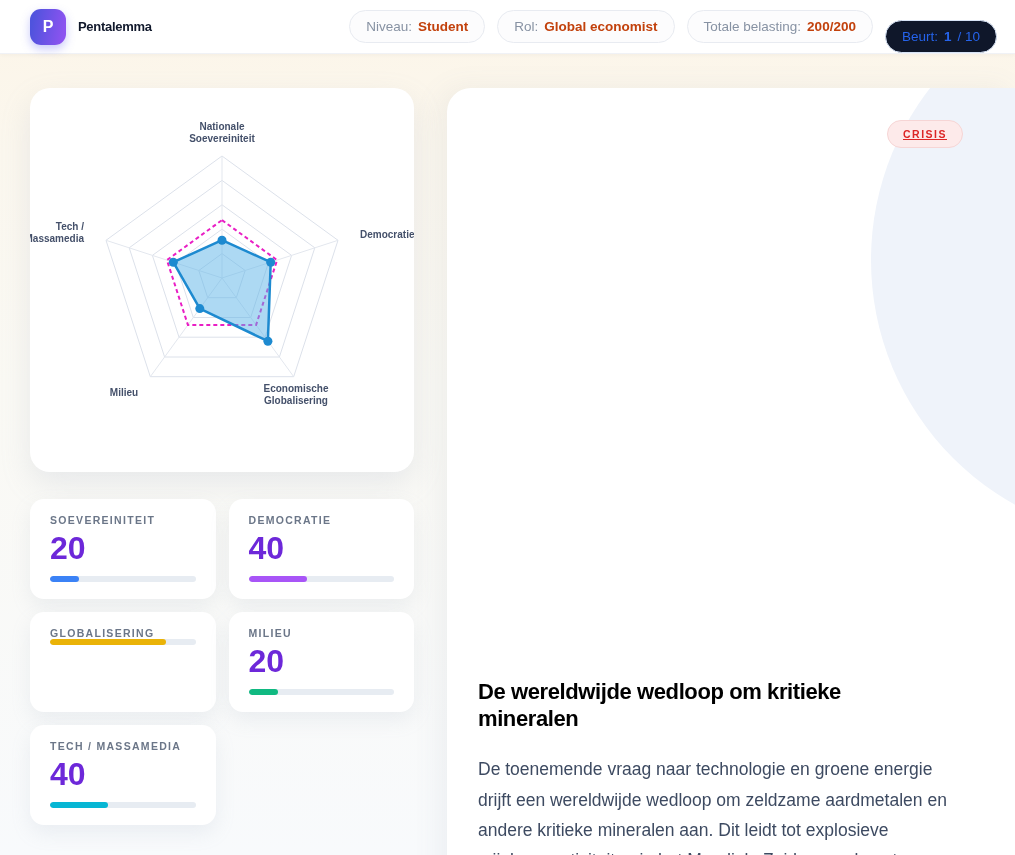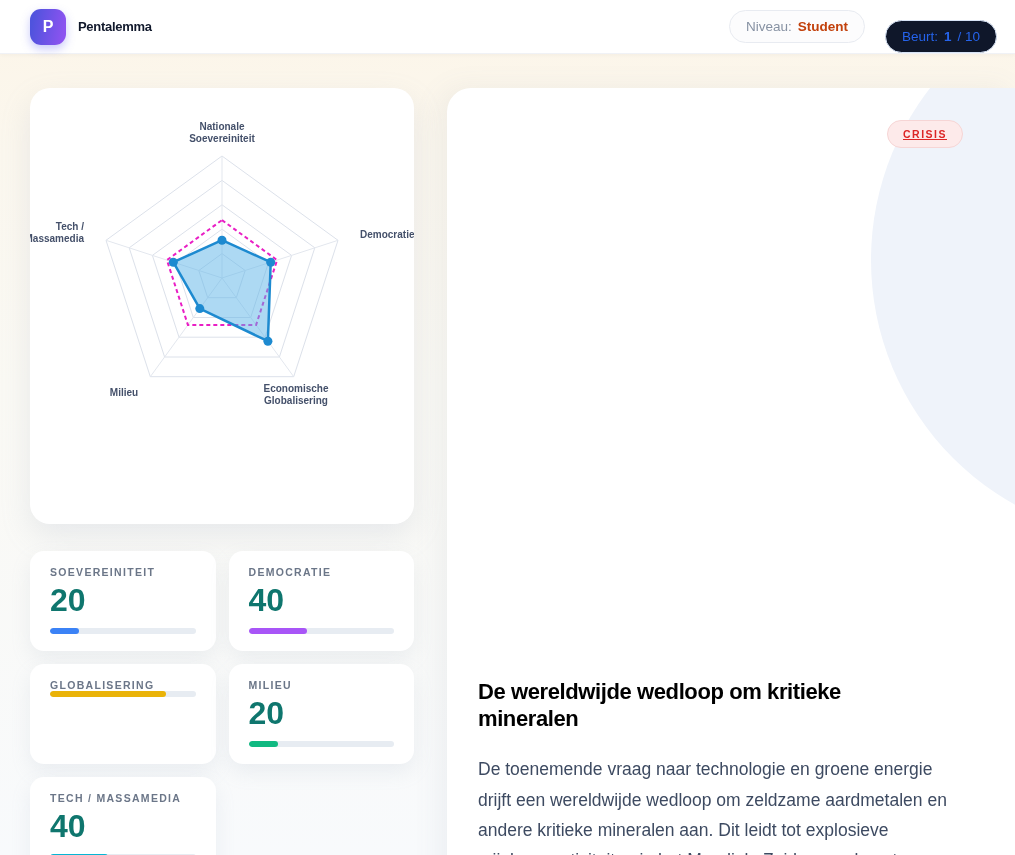--- a/index.html
+++ b/index.html
@@ -20,49 +20,49 @@
   }
   .brand { display:flex; align-items:center; gap:12px; }
   .logo {
     width:36px; height:36px; border-radius:11px;
     background:linear-gradient(100deg,#4f53dd 10%,#8c53f0 90%);
     color:#fff; font-weight:bold; font-size:16px;
     display:flex; align-items:center; justify-content:center;
     box-shadow:0 4px 10px rgba(99,102,241,.35);
   }
   .app-title { font-size:13px; font-weight:800; color:#10182b; letter-spacing:-.3px; }
-  .pills { margin-left:auto; display:flex; align-items:center; gap:20px; }
+  .pills { margin-left:auto; display:flex; align-items:center; gap:12px; }
   .pill {
     display:flex; align-items:center; gap:6px;
     padding:8px 16px; border-radius:999px; white-space:nowrap;
     background:#fcfcfd; border:1px solid #e8ebf1; font-size:13.5px;
   }
   .pill .pl { color:#8792a3; }
   .pill .pv { color:#c2410c; font-weight:bold; }
   .pill-turn { background:#0f172a; border-color:#d8e4f6;margin-top:20px; }
   .pill-turn span { color:#2563eb; }
   .pill-turn .pv-b { font-weight:bold; }
 
   
   .left-col { position:absolute; top:88px; left:30px; width:384px; }
   .radar-card {
-    width:384px; height:436px; background:#fff; border-radius:20px;
+    width:384px; height:384px; background:#fff; border-radius:20px;
     box-shadow:0 12px 30px rgba(148,163,184,.18);
     overflow:hidden; margin-bottom:27px;
   }
   .radar-card svg { display:block; }
 
   .stats-grid { display:grid; grid-template-columns:1fr 1fr; gap:13px; }
   .stat-card {
     background:#fff; border-radius:14px; padding:15px 20px 17px;
     box-shadow:0 8px 20px rgba(148,163,184,.14);
     min-height:85px;
   }
   .stat-label { font-size:10.5px; font-weight:bold; letter-spacing:1.3px; color:#6b7688; }
-  .stat-value { font-size:32px; font-weight:800; color:#0f766e; margin:4px 0 9px; }
+  .stat-value { font-size:32px; font-weight:800; color:#6d28d9; margin:4px 0 9px; }
   .stat-track { height:6px; border-radius:4px; background:#e7ecf2; overflow:hidden; }
   .stat-fill { height:100%; border-radius:4px; }
 
   
   .right-panel {
     position:absolute; top:88px; left:447px; right:0; height:810px;
     background:#ffffff; border-radius:24px 0 0 0;
     box-shadow:-8px 0 28px rgba(100,116,139,.08);
     padding:30px 50px 30px 31px;
     overflow:hidden;
@@ -95,20 +95,28 @@
   <div class="brand">
     <div class="logo">
       <span>P</span>
     </div>
     <div class="app-title">Pentalemma</div>
   </div>
   <div class="pills">
     <div class="pill">
       <span class="pl">Niveau:</span>
       <span class="pv">Student</span>
+    </div>
+    <div class="pill">
+      <span class="pl">Rol:</span>
+      <span class="pv">Global economist</span>
+    </div>
+    <div class="pill">
+      <span class="pl">Totale belasting:</span>
+      <span class="pv">200/200</span>
     </div>
     <div class="pill pill-turn">
       <span class="pl-b">Beurt:</span>
       <span class="pv-b">1</span>
       <span class="pt-b">/ 10</span>
     </div>
   </div>
 </header>
 
 <div class="left-col">

